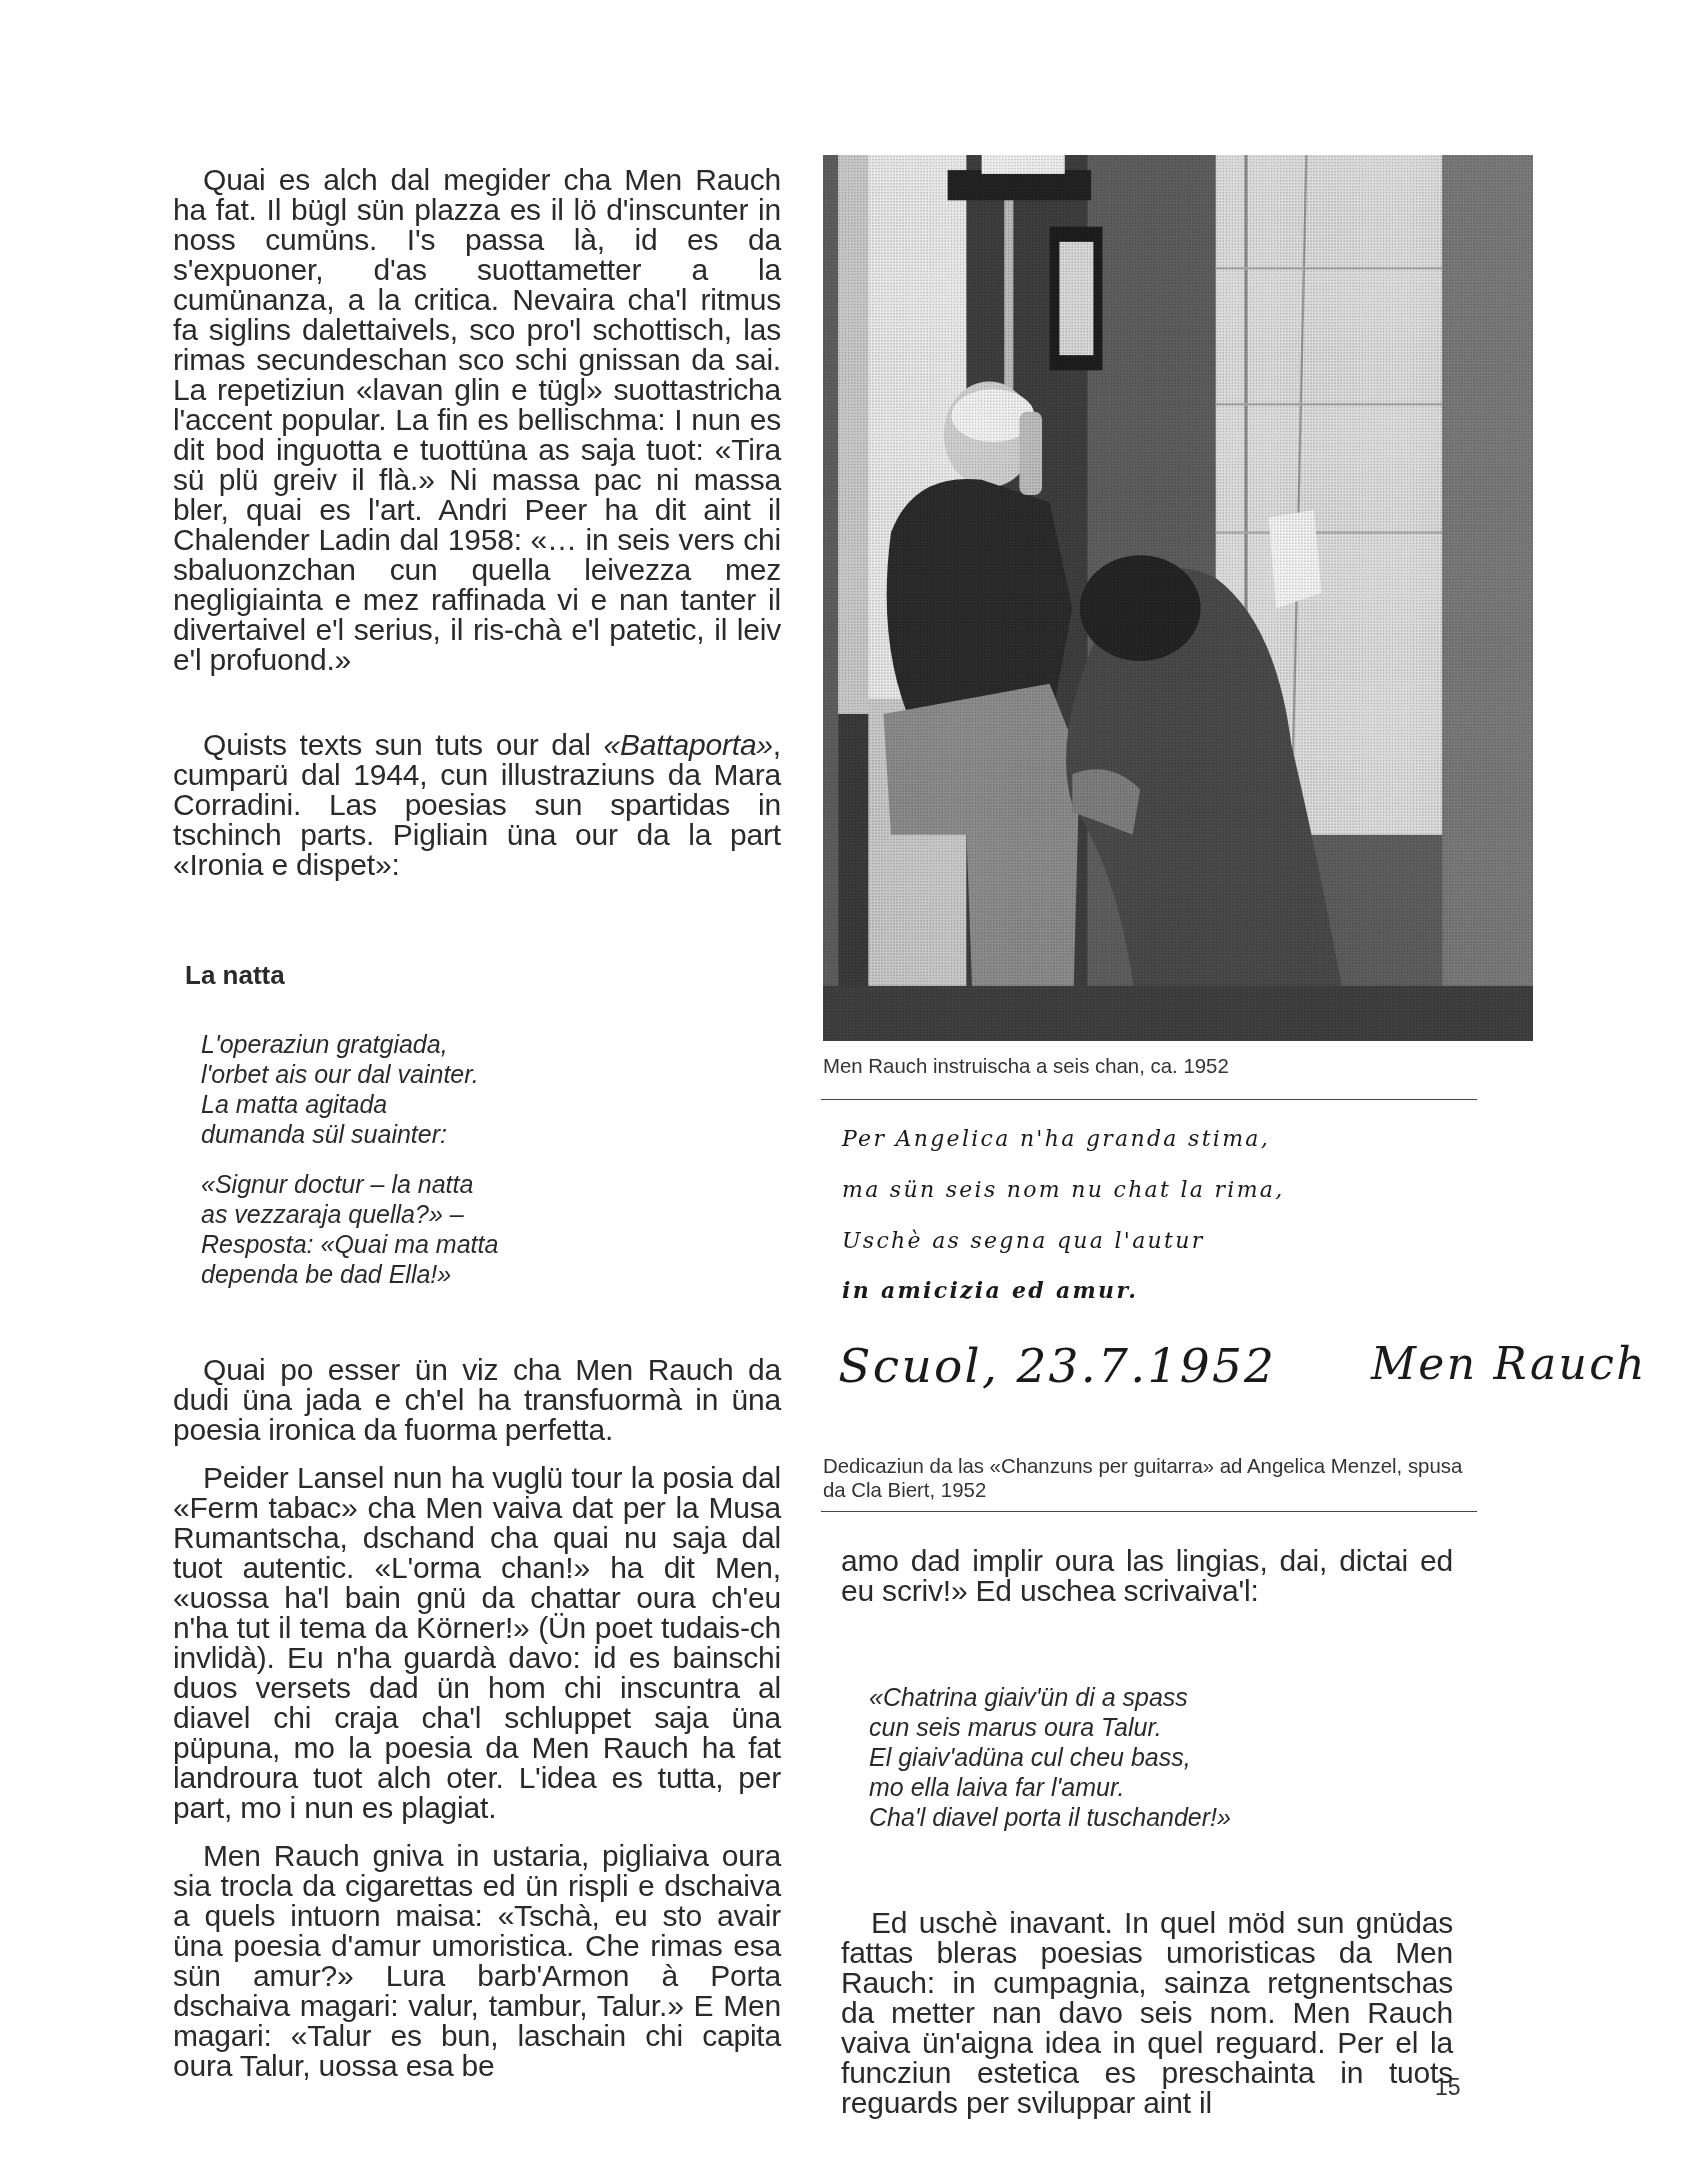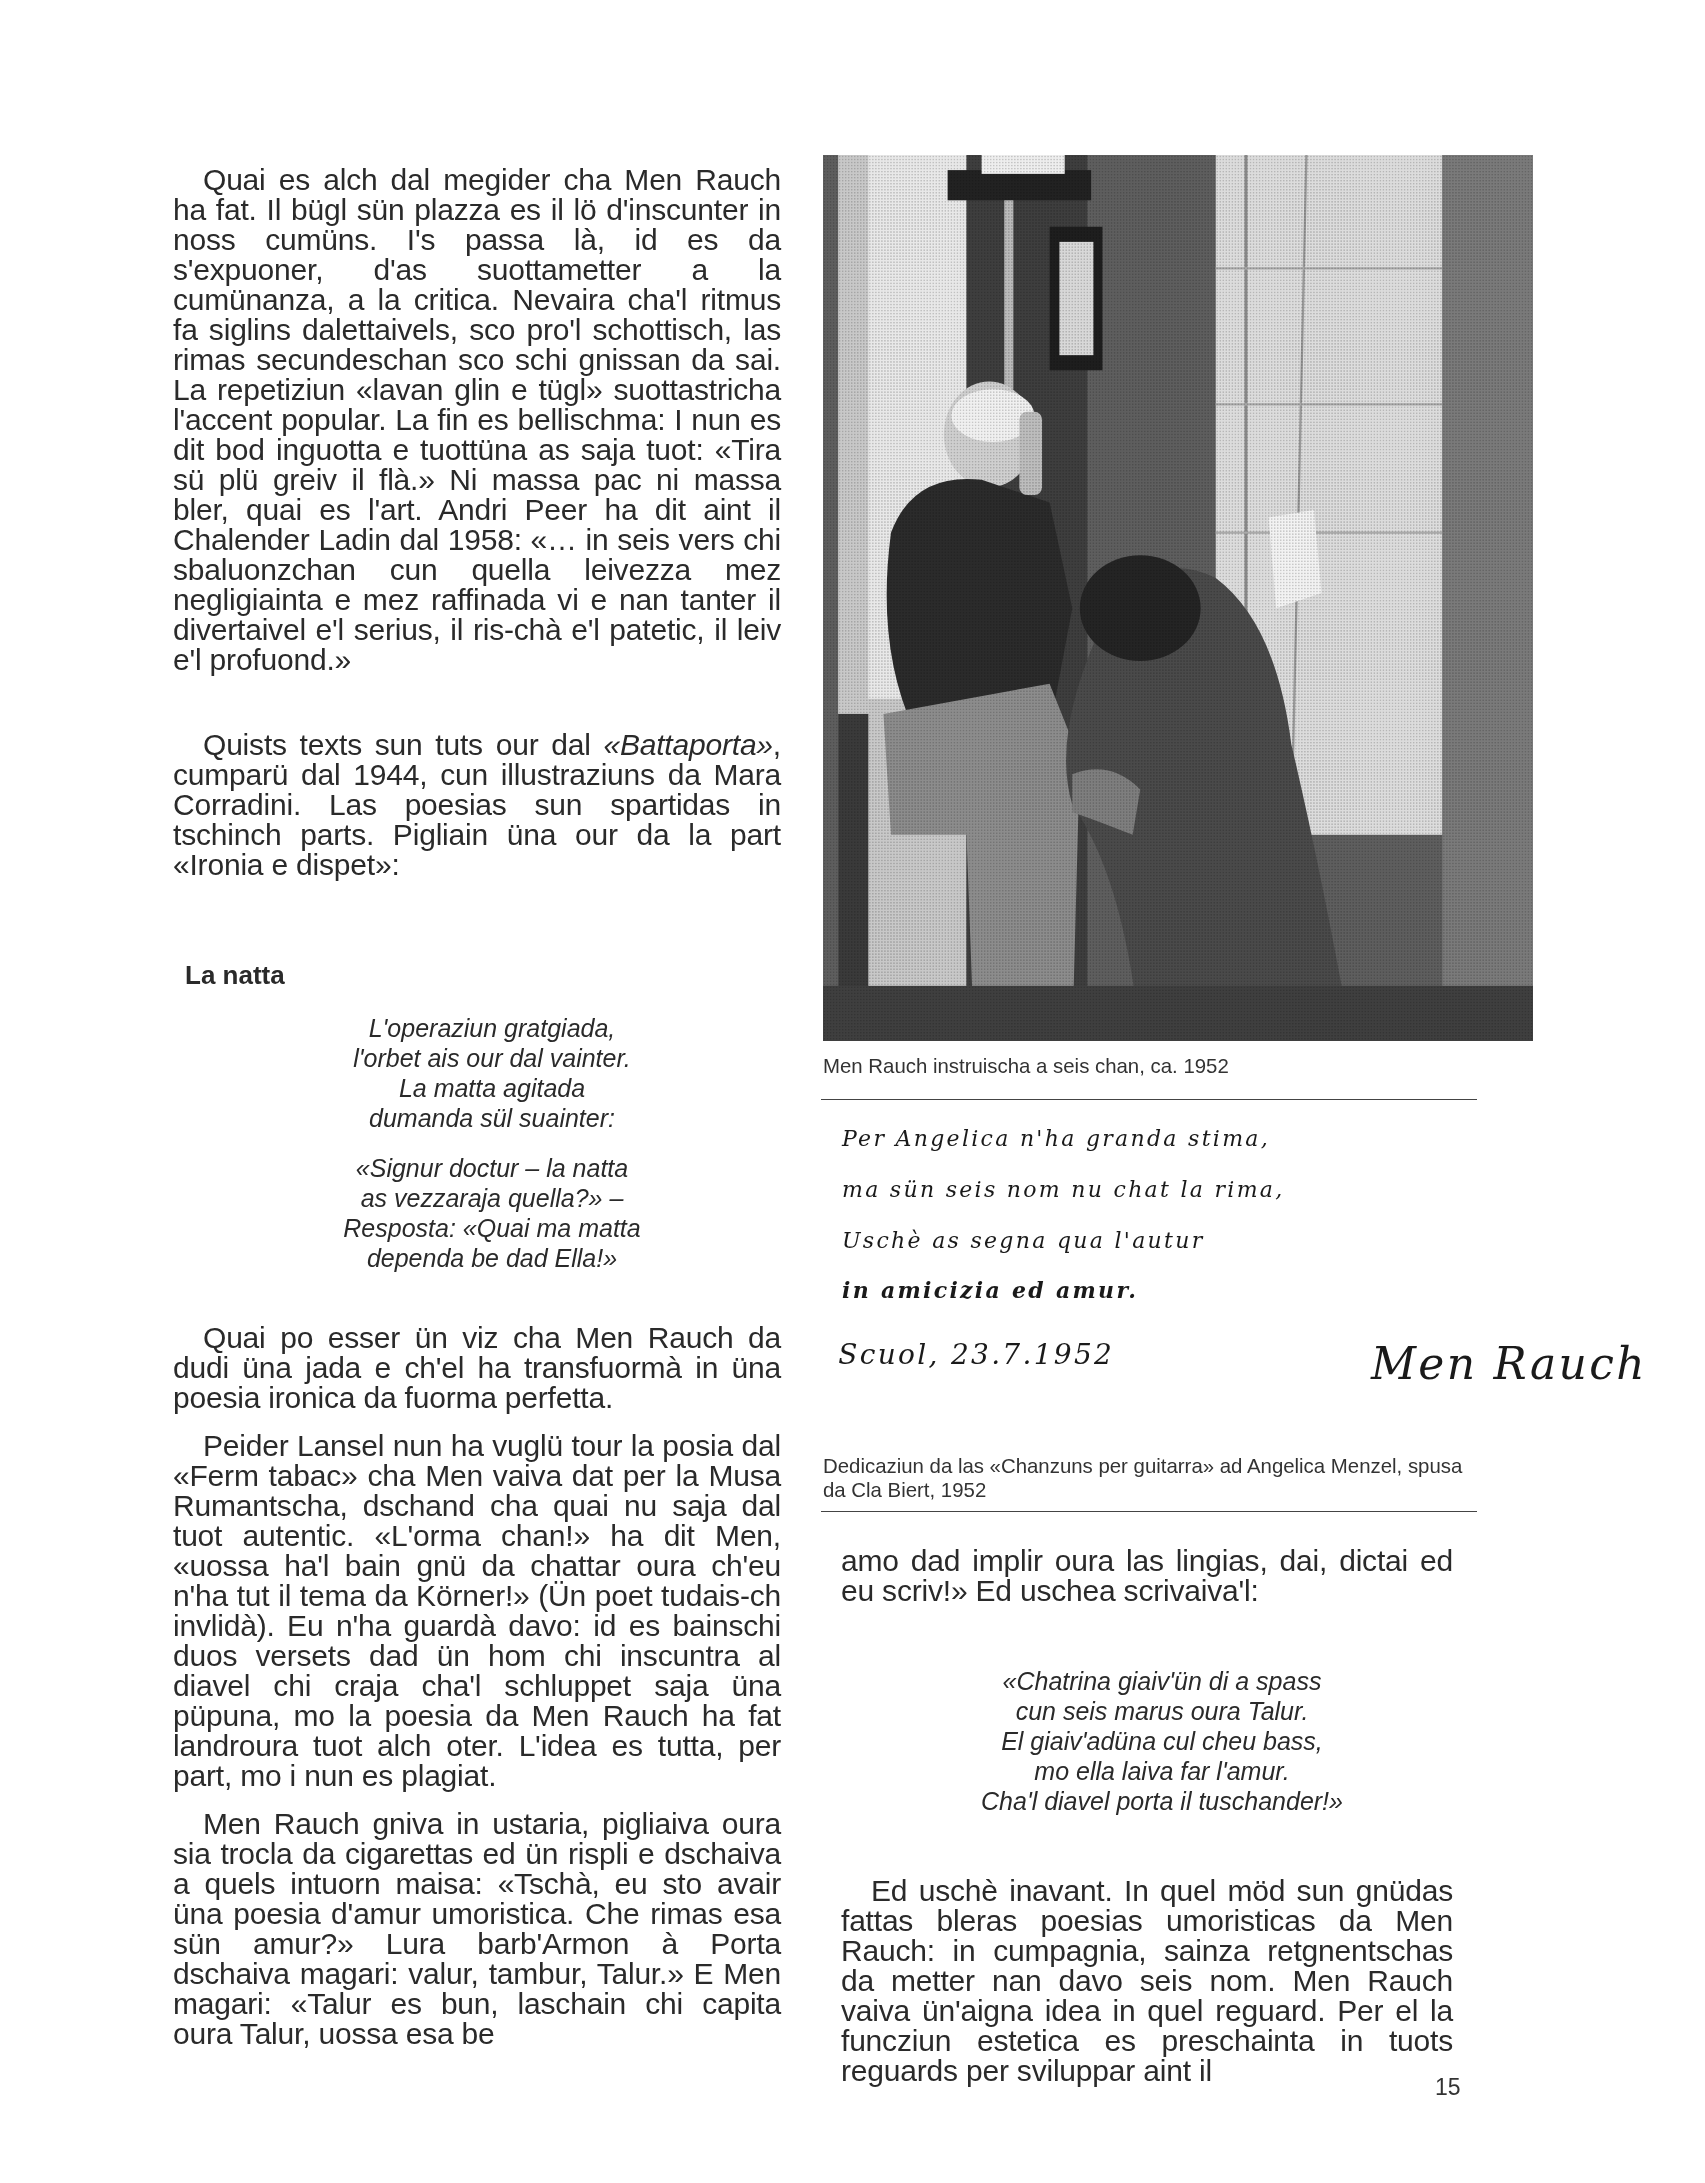--- a/index.html
+++ b/index.html
@@ -10,21 +10,21 @@
   .col { position: absolute; }
   .left-col { left: 155px; top: 147px; width: 644px; }
   .right-col-text { left: 823px; width: 644px; }
 
   p.body { margin: 18px; font-size: 30px; line-height: 30px; text-align: justify;
            text-align-last: left; letter-spacing: -0.2px; }
   p.body.indent { text-indent: 30px; }
   .para-gap { height: 19px; }
 
   .poem-title { font-weight: bold; font-size: 26px; line-height: 30px; margin: 0; padding-left: 30px; }
-  .poem { font-style: italic; font-size: 25px; line-height: 30px; padding-left: 30px; margin: 0; text-align: center; }
+  .poem { font-style: italic; font-size: 25px; line-height: 30px; padding-left: 30px; margin: 16px; }
   .poem .line { display: block; white-space: nowrap; }
   .stanza-gap { height: 19.6px; }
 
   .photo { position: absolute; left: 823px; top: 155px; width: 710px; height: 886px;
            background: #6a6a6a; overflow: hidden; }
   .photo svg { width: 100%; height: 100%; display: block; }
 
   .caption { position: absolute; left: 823px; font-size: 20.4px; line-height: 24px; color: #333; margin: 0; }
   .rule { position: absolute; height: 0; border-top: 1.5px solid #444; }
 
@@ -119,21 +119,21 @@
   </div>
 
   <p class="caption" style="top:1054px;">Men Rauch instruischa a seis chan, ca. 1952</p>
   <div class="rule" style="top:1099px; left:821px; width:656px;"></div>
 
   <div class="handwriting">
     <span class="hw-line" style="top:15px; left:15px;">Per Angelica n'ha granda stima,</span>
     <span class="hw-line" style="top:117px; left:15px;">Uschè as segna qua l'autur</span>
     <span class="hw-line" style="top:66px; left:15px;">ma sün seis nom nu chat la rima,</span>
     <span class="hw-line" style="top:166px; left:15px;font-weight:bold;">in amicizia ed amur.</span>
-    <span class="hw-line" style="top:227px; left:11.3px; font-size:28px;">Scuol, 23.7.1952</span>
+    <span class="hw-line" style="top:227px; left:11.3px; font-size:47px;">Scuol, 23.7.1952</span>
     <span class="hw-line" style="top:227px; left:544px; font-size:44px;">Men Rauch</span>
   </div>
 
   <p class="caption" style="top:1454px; width:656px;">Dedicaziun da las «Chanzuns per guitarra» ad Angelica Menzel, spusa da Cla Biert, 1952</p>
   <div class="rule" style="top:1511px; left:821px; width:656px;"></div>
 
   <div class="col right-col-text" style="top:1528px; width:648px;">
     <p class="body">amo dad implir oura las lingias, dai, dictai ed eu scriv!» Ed uschea scrivaiva'l:</p>
     <div style="height:42px"></div>
     <div class="poem">

